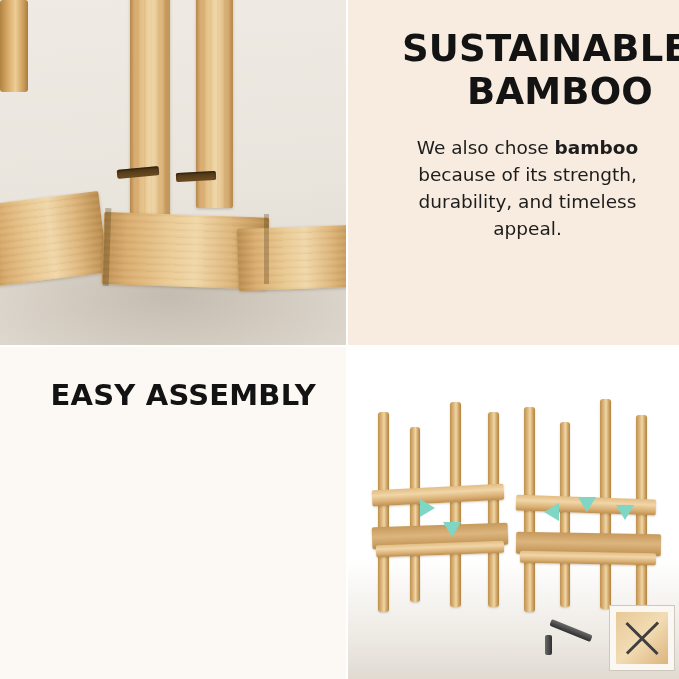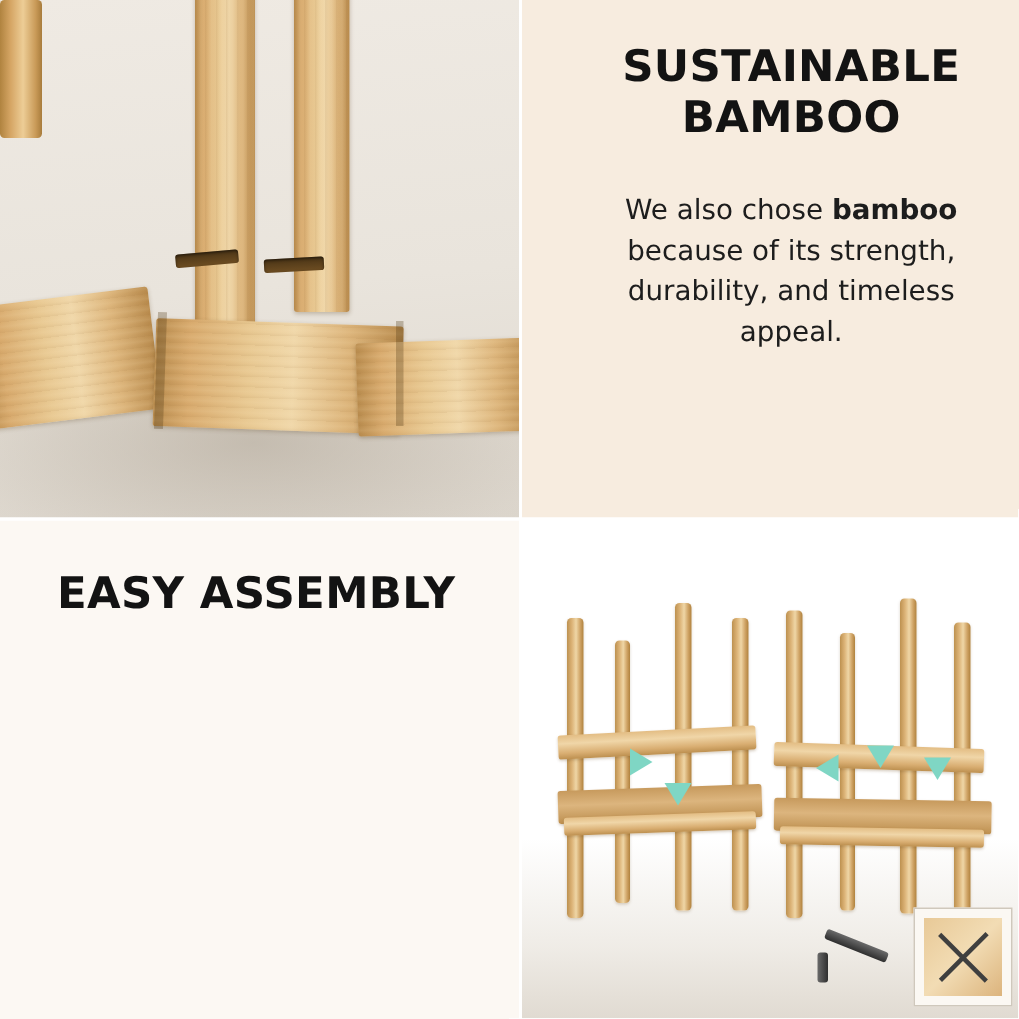--- a/index.html
+++ b/index.html
@@ -111,46 +111,46 @@
     box-sizing: border-box;
   }
   .headline {
     font-family: "DejaVu Sans", sans-serif;
     font-weight: bold;
     color: #131313;
     letter-spacing: 0.2px;
     line-height: 1.16;
   }
   #tr-headline {
-    font-size: 29px;
+    font-size: 37px;
     margin: 6px 0 18px 0;
-    text-align: center;
+    text-align: right;
   }
   .body-text {
     font-family: "DejaVu Sans", sans-serif;
     color: #1d1d1d;
     font-size: 18.5px;
     line-height: 1.46;
     text-align: center;
   }
-  .body-text.p2 { margin-top: 32px; }
+  .body-text.p2 { margin-top: 20px; }
   .bold-inline { font-weight: bold; }
 
   
   #q-bl { background: #fcf8f3; }
   .bl-inner {
     position: absolute;
     left: 0; right: 0; top: 0;
     padding: 24px 30px 0 38px;
     box-sizing: border-box;
   }
   #bl-headline {
     font-size: 29px;
     margin: 8px 0 15px 0;
-    text-align: left;
+    text-align: right;
   }
 
   
   #q-br { background: #ffffff; }
   .br-floor {
     position:absolute;
     left:0; bottom:0; width:100%; height:120px;
     background: linear-gradient(180deg, rgba(235,230,222,0) 0%, rgba(226,220,210,.55) 60%, rgba(214,206,194,.75) 100%);
   }
   .leg {

